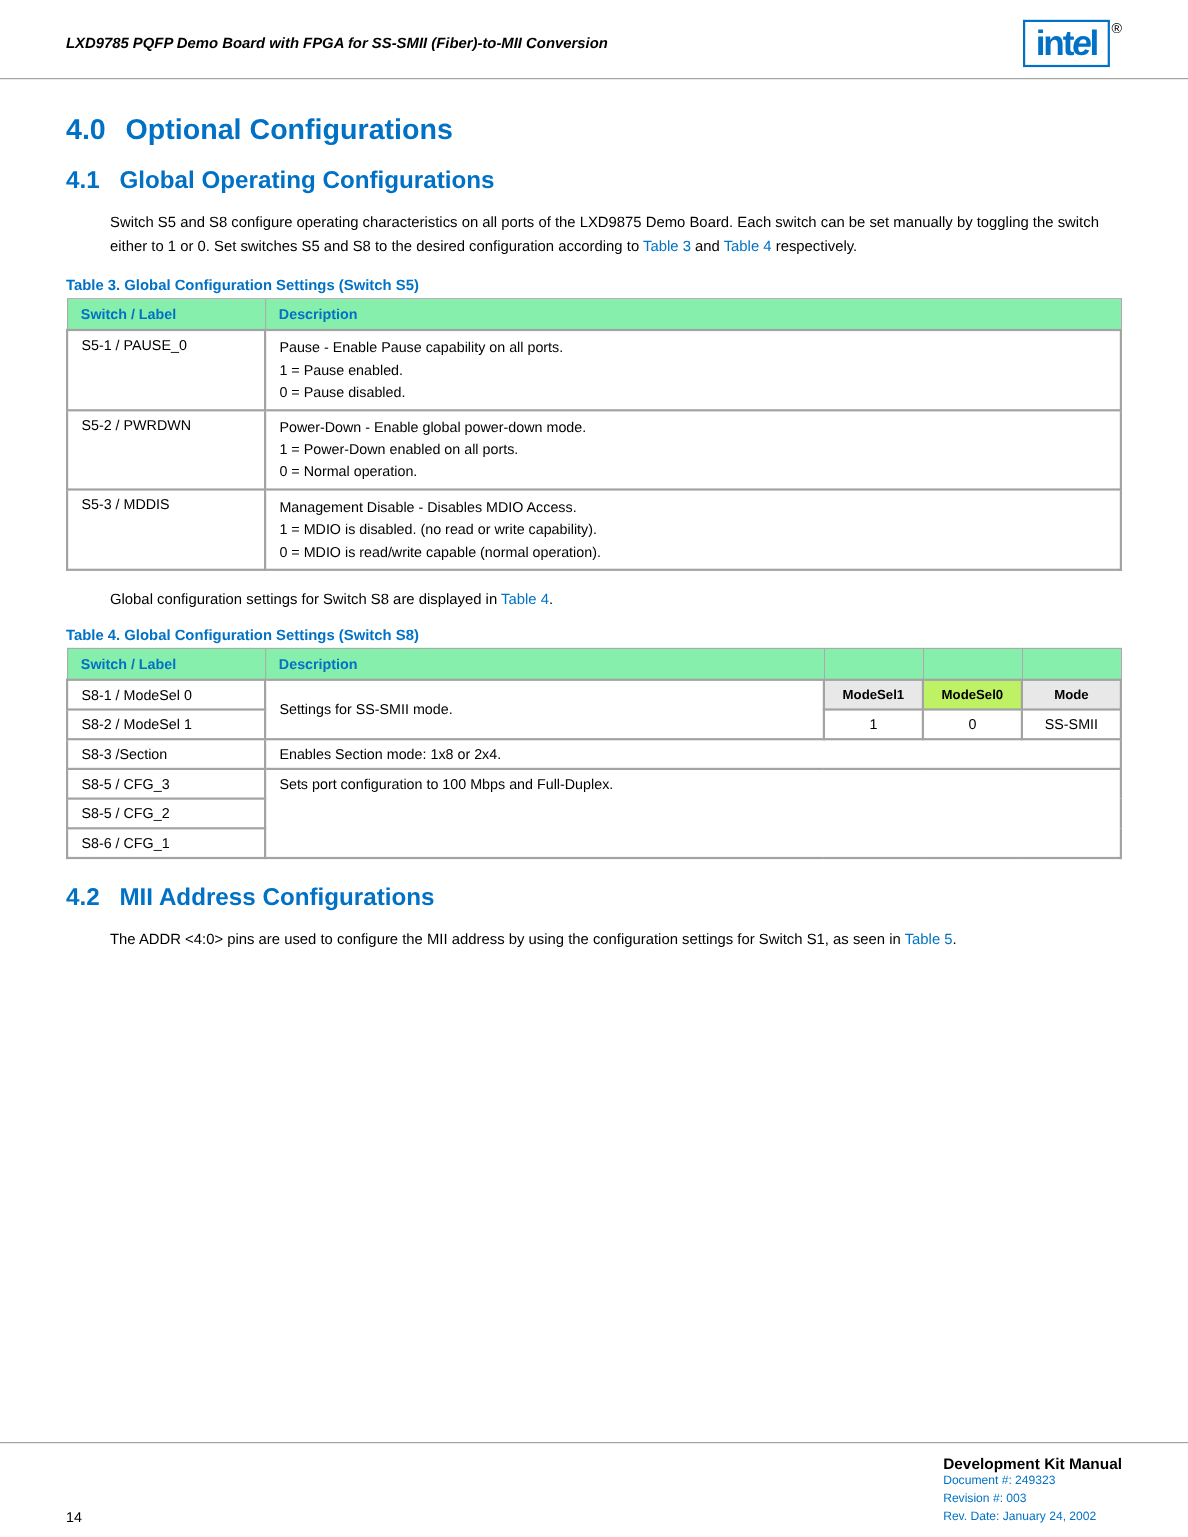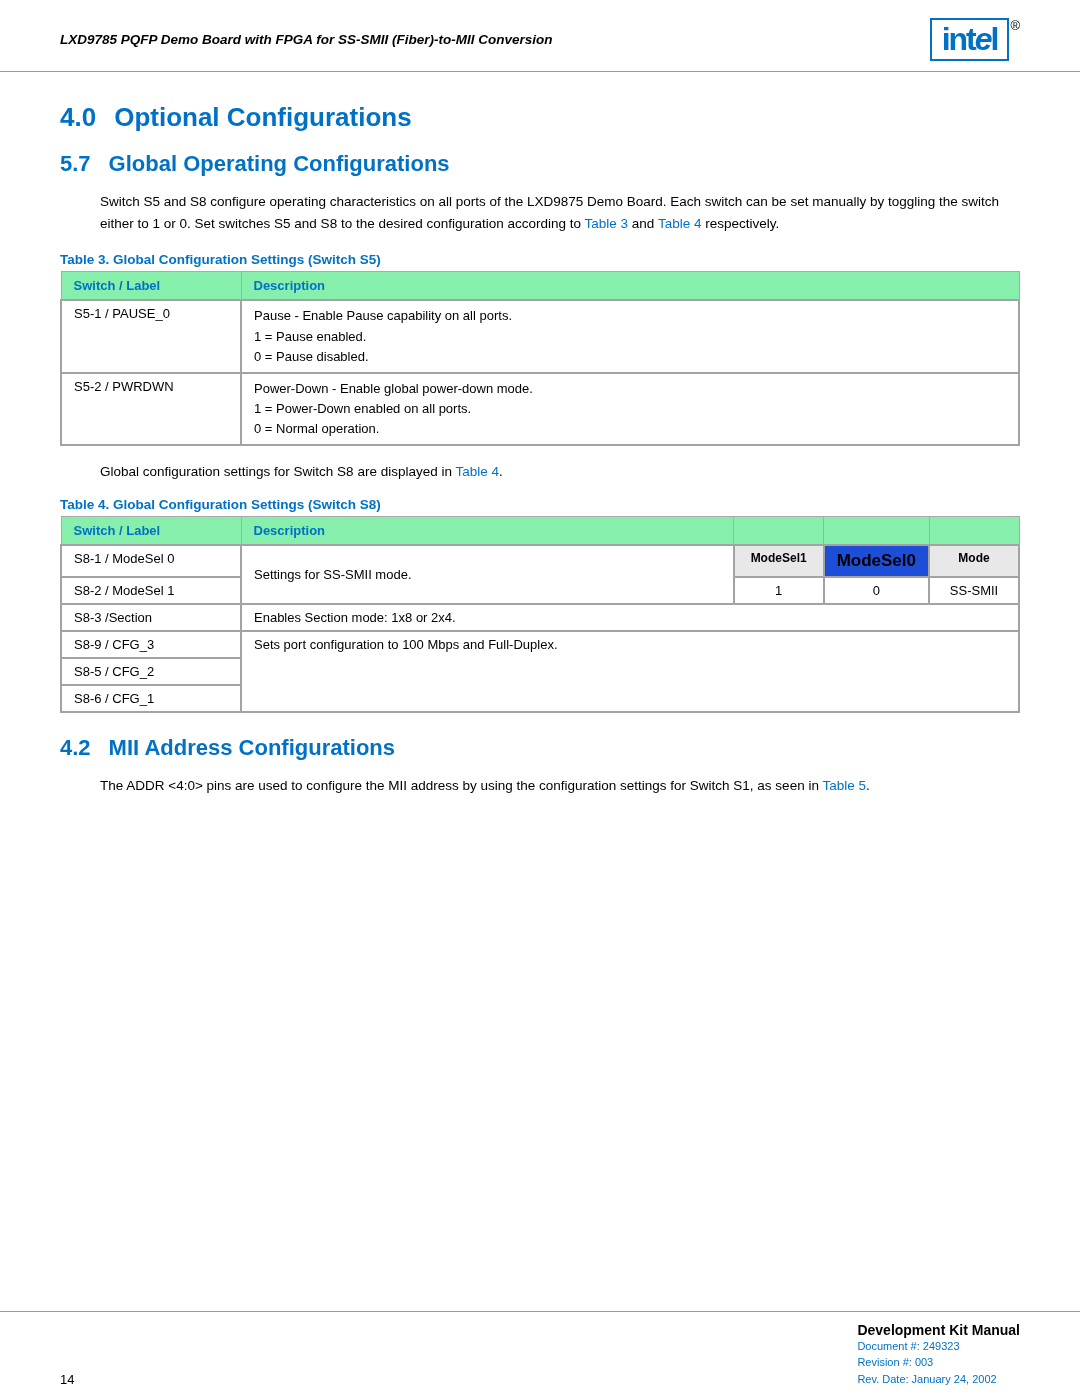--- a/index.html
+++ b/index.html
@@ -165,21 +165,21 @@
     </div>
   </div>
 
   <div class="content">
 
     <h1 class="section-title">
       <span class="section-number">4.0</span><span>Optional Configurations</span>
     </h1>
 
     <h2 class="sub-title">
-      <span class="section-number">5.7</span><span>Global Operating Configurations</span>
+      <span class="section-number">4.1</span><span>Global Operating Configurations</span>
     </h2>
 
     <p class="body-text">
       Switch S5 and S8 configure operating characteristics on all ports of the LXD9875 Demo Board. Each switch can be set manually by toggling the switch either to 1 or 0. Set switches S5 and S8 to the desired configuration according to <a class="tbl-link">Table 3</a> and <a class="tbl-link">Table 4</a> respectively.
     </p>
 
     <div class="table-container">
       <div class="table-caption">Table 3.   Global Configuration Settings (Switch S5)</div>
       <table class="data-table">
         <thead>
@@ -192,20 +192,26 @@
           <tr>
             <td class="label-col">S5-1 / PAUSE_0</td>
             <td>
               <div class="sub-text">Pause - Enable Pause capability on all ports.<br>1 = Pause enabled.<br>0 = Pause disabled.</div>
             </td>
           </tr>
           <tr>
             <td class="label-col">S5-2 / PWRDWN</td>
             <td>
               <div class="sub-text">Power-Down - Enable global power-down mode.<br>1 = Power-Down enabled on all ports.<br>0 = Normal operation.</div>
+            </td>
+          </tr>
+          <tr>
+            <td class="label-col">S5-3 / MDDIS</td>
+            <td>
+              <div class="sub-text">Management Disable - Disables MDIO Access.<br>1 = MDIO is disabled. (no read or write capability).<br>0 = MDIO is read/write capable (normal operation).</div>
             </td>
           </tr>
         </tbody>
       </table>
     </div>
 
     <p class="between-tables-text">
       Global configuration settings for Switch S8 are displayed in <a class="tbl-link">Table 4</a>.
     </p>
 
@@ -220,35 +226,35 @@
             <th style="width:90px;"></th>
             <th style="width:90px;"></th>
           </tr>
         </thead>
         <tbody>
 
           <tr>
             <td class="label-col">S8-1 / ModeSel 0</td>
             <td rowspan="2" style="vertical-align:middle;">Settings for SS-SMII mode.</td>
             <td class="center-col" style="background:#e8e8e8;font-weight:bold;text-align:center;font-size:12px;">ModeSel1</td>
-            <td class="center-col" style="background:#1d4ed8;font-weight:bold;font-size:17px;">ModeSel0</td>
+            <td class="center-col" style="background:#bef264;font-weight:bold;font-size:12px;">ModeSel0</td>
             <td class="center-col" style="background:#e8e8e8;font-weight:bold;text-align:center;font-size:12px;">Mode</td>
           </tr>
           <tr>
             <td class="label-col">S8-2 / ModeSel 1</td>
             <td class="center-col" style="text-align:center;">1</td>
             <td class="center-col" style="text-align:center;">0</td>
             <td class="center-col" style="text-align:center;">SS-SMII</td>
           </tr>
           <tr>
             <td class="label-col">S8-3 /Section</td>
             <td colspan="4">Enables Section mode: 1x8 or 2x4.</td>
           </tr>
           <tr>
-            <td class="label-col">S8-9 / CFG_3</td>
+            <td class="label-col">S8-5 / CFG_3</td>
             <td rowspan="3" colspan="4">Sets port configuration to 100 Mbps and Full-Duplex.</td>
           </tr>
           <tr>
             <td class="label-col">S8-5 / CFG_2</td>
           </tr>
           <tr>
             <td class="label-col">S8-6 / CFG_1</td>
           </tr>
         </tbody>
       </table>

